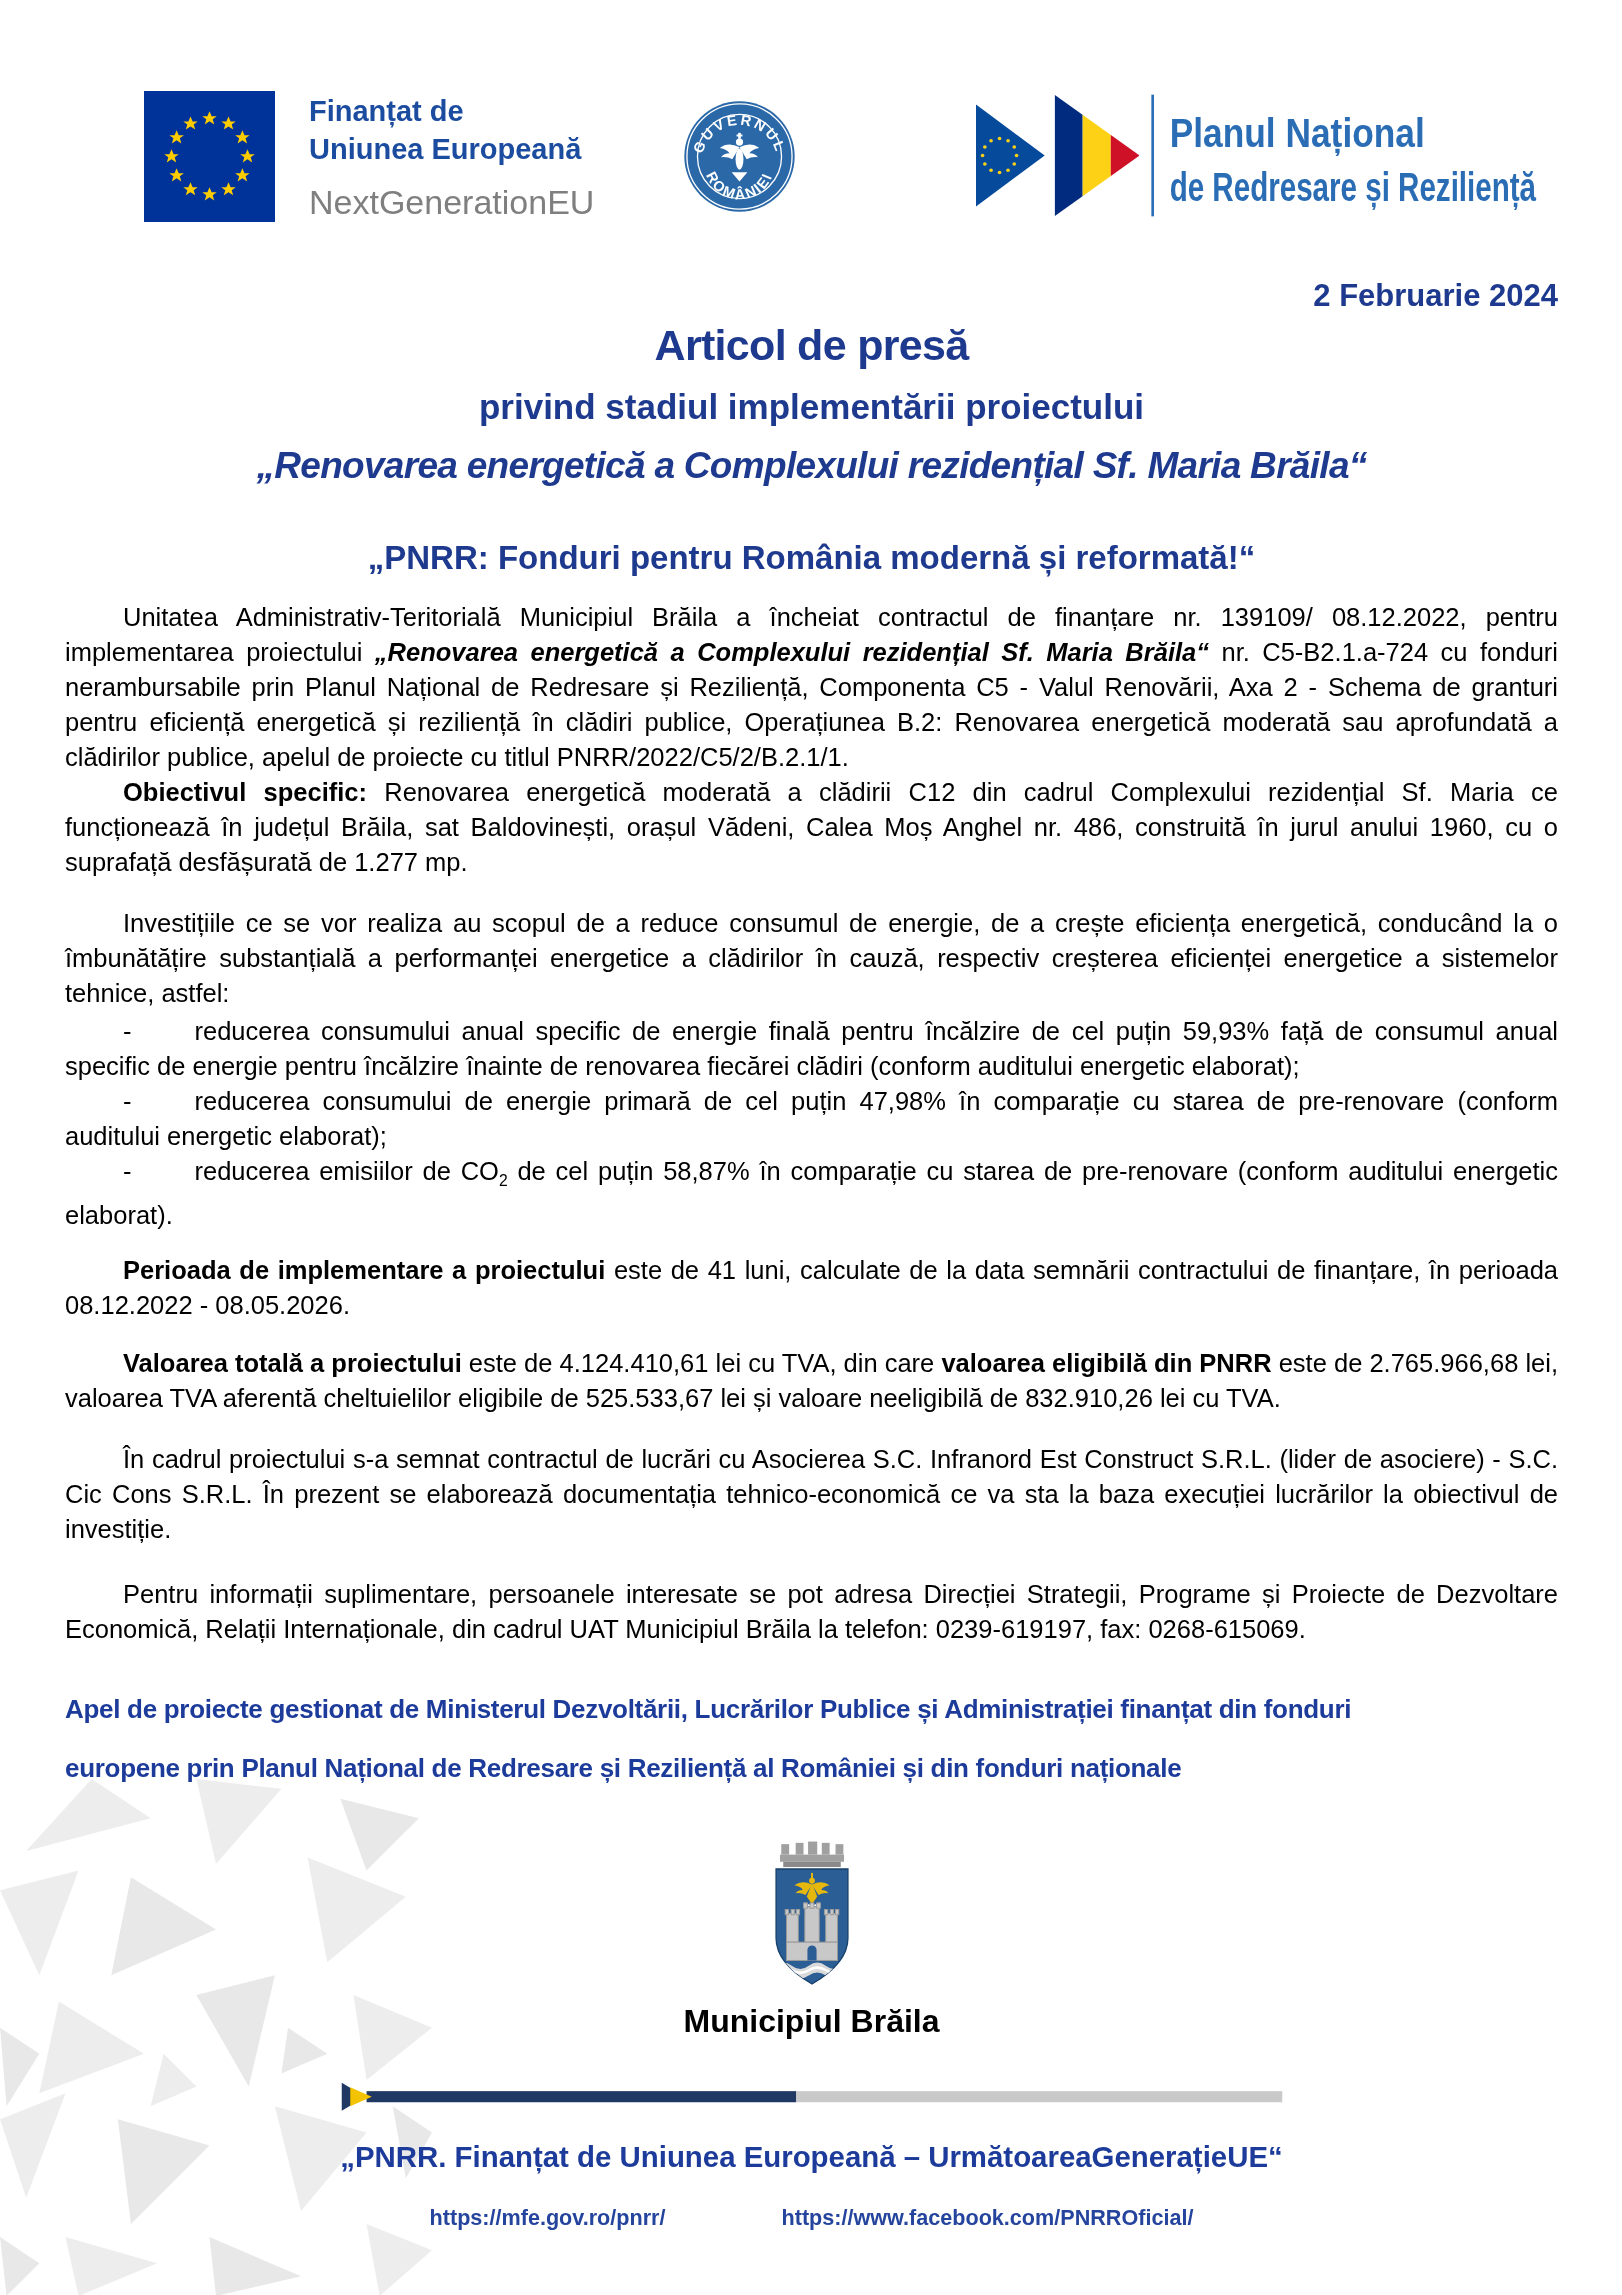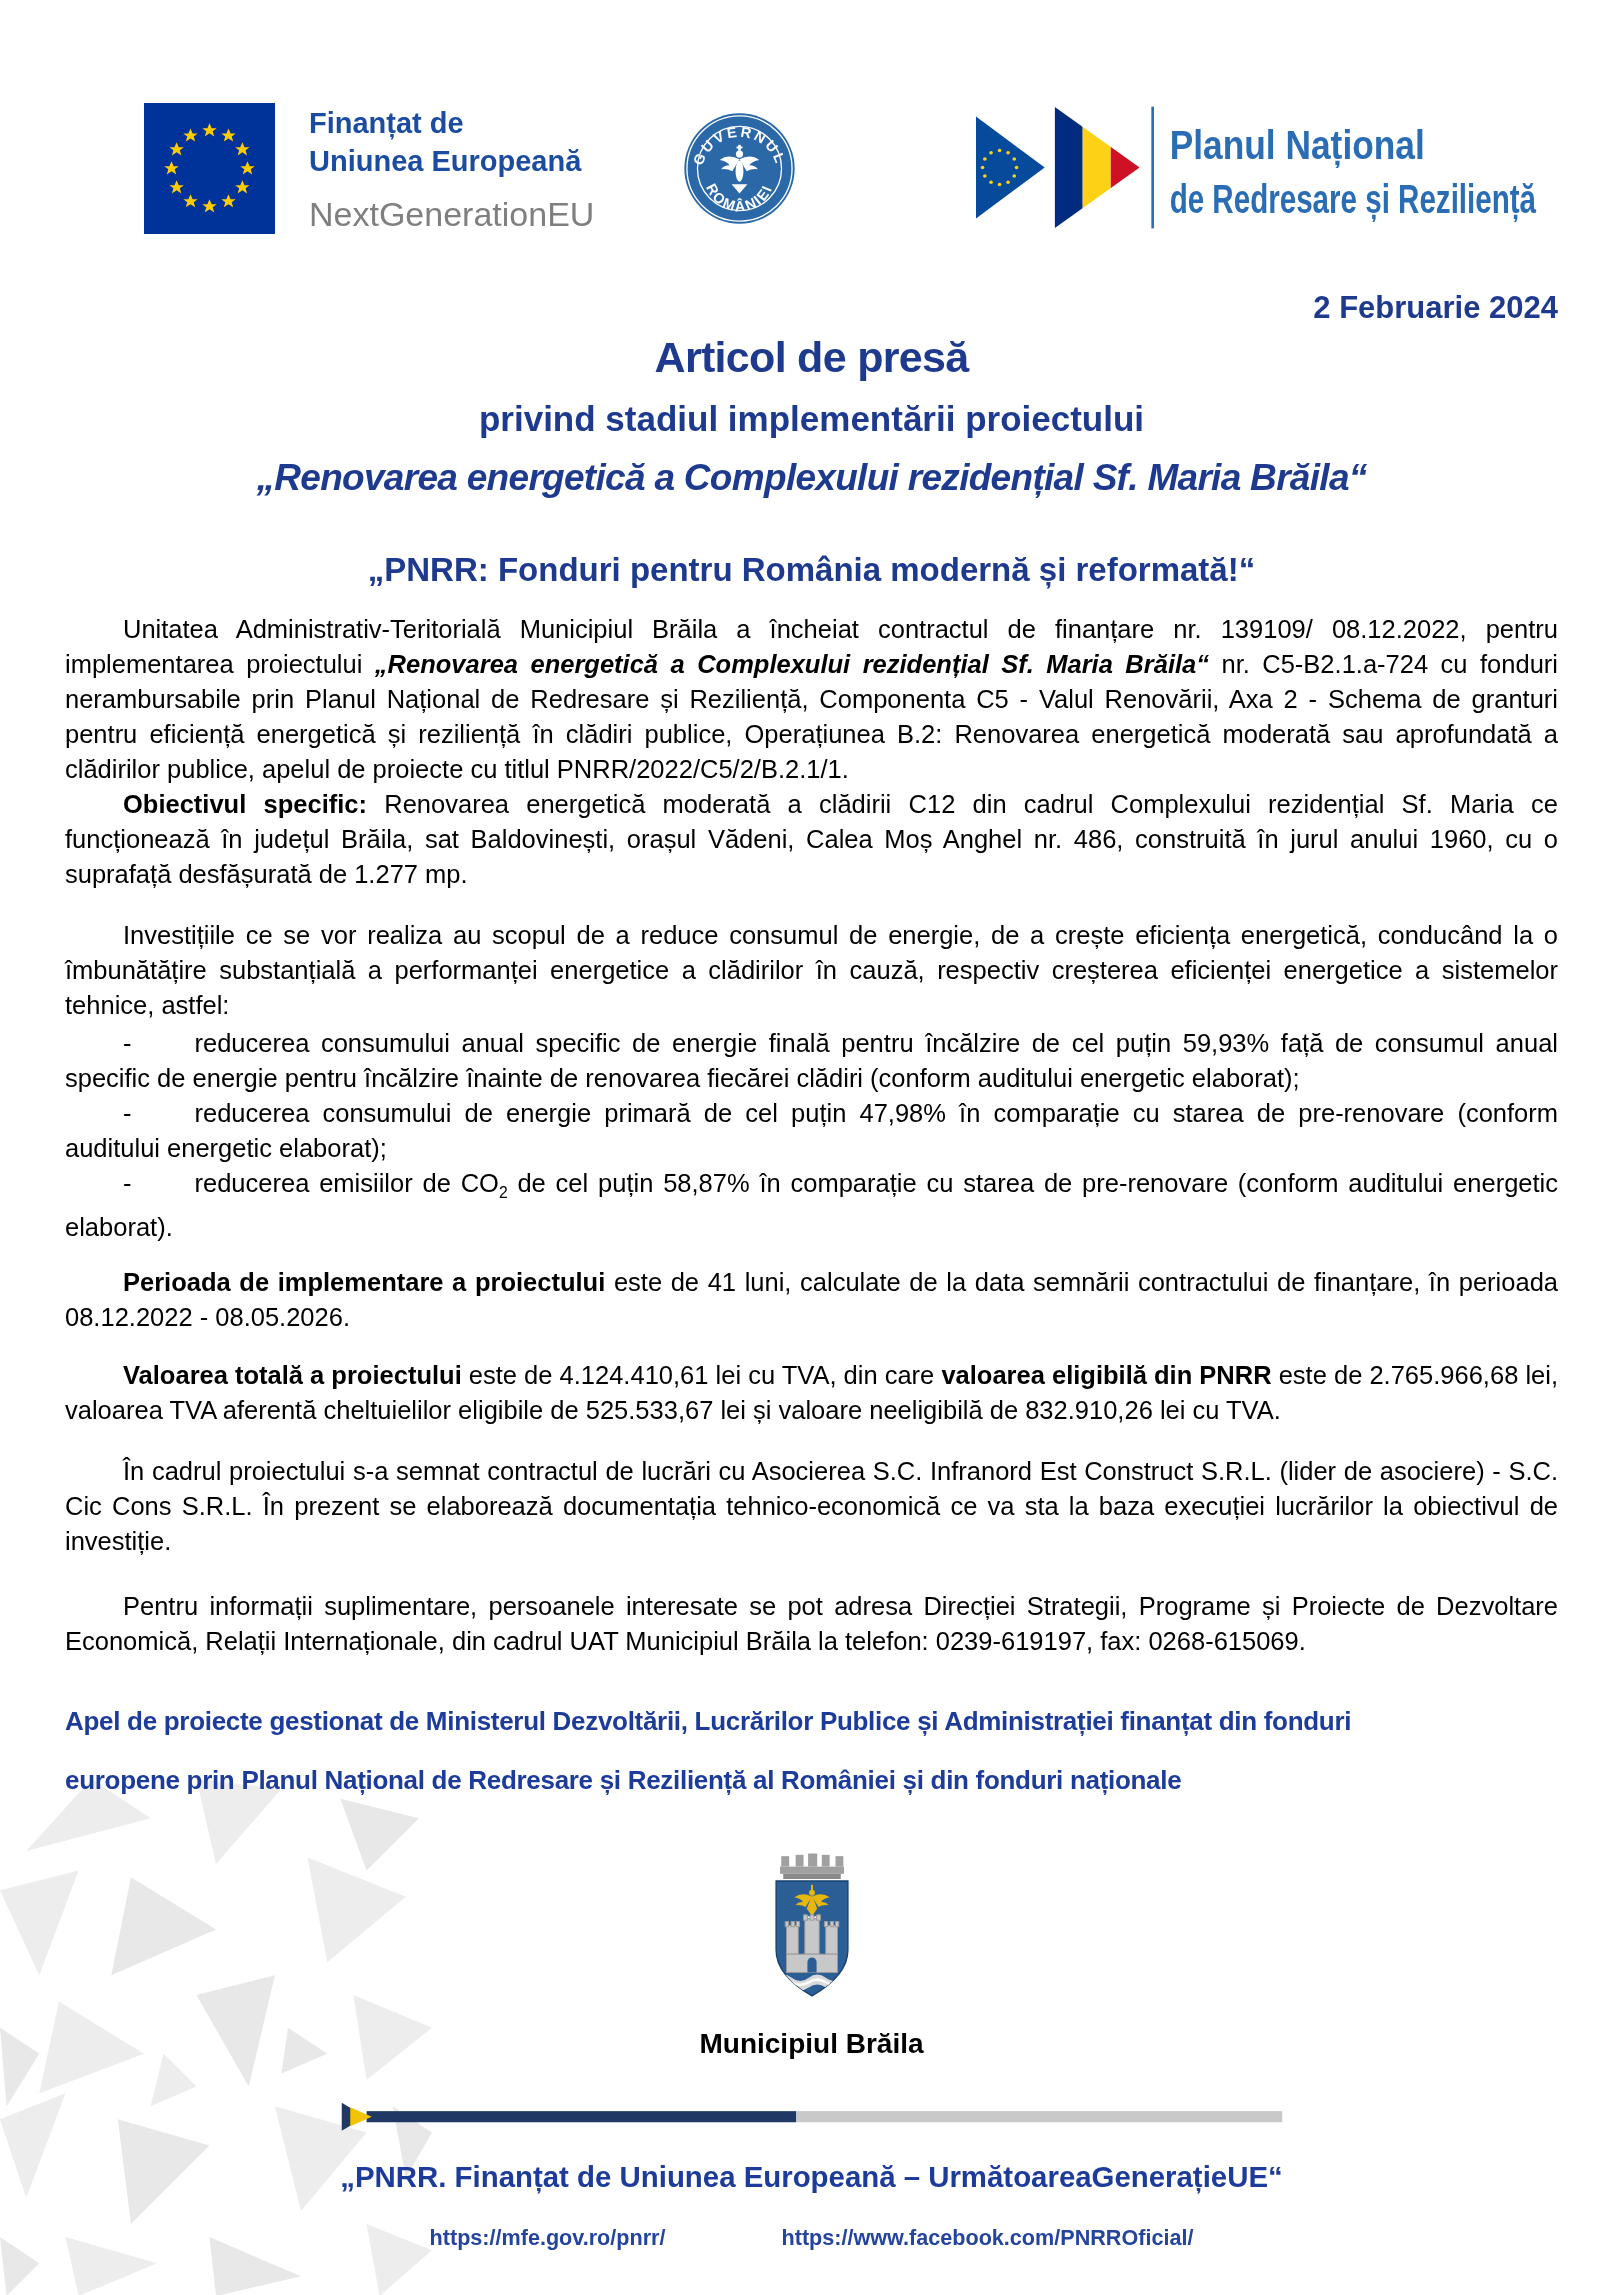--- a/index.html
+++ b/index.html
@@ -5,21 +5,21 @@
   html,body{margin:0;padding:0;background:#fff;}
   .page{
     position:relative;
     width:1623px;height:2295px;
     background:#ffffff;
     font-family:"Liberation Sans",sans-serif;
     color:#000;
     overflow:hidden;
   }
   .bg-pattern{position:absolute;left:0;top:1779px;z-index:0;}
-  .content{position:relative;z-index:1;padding:12px 65px;}
+  .content{position:relative;z-index:1;padding:0 65px;}
 
   
   .logos{display:flex;align-items:center;justify-content:space-between;
          padding:65px 18.3px 0 79px;height:183px;}
   .eu-logo{display:flex;align-items:center;gap:34px;}
   .eu-text .l1{font-size:29px;font-weight:bold;color:#1b4c9f;line-height:38px;}
   .eu-text .l3{font-size:34px;color:#7f7f7f;line-height:37px;margin-top:16px;}
   .gov-seal{position:relative;left:-46px;}
 
   .date-line{text-align:right;font-size:31px;font-weight:bold;color:#1e3a8f;margin-top:30px;}
@@ -33,21 +33,21 @@
   .p1{margin-top:23.6px;} .p2{margin-top:0;} .p3{margin-top:26px;}
   .b1{margin-top:2.6px;} .b2{margin-top:0;} .b3{margin-top:0;}
   .p4{margin-top:19.6px;} .p5{margin-top:23.6px;} .p6{margin-top:26px;} .p7{margin-top:30px;}
   .tab{display:inline-block;width:63px;}
   sub{font-size:15.7px;}
 
   .apel{margin-top:33px;text-align:left;font-size:26px;line-height:59px;
         font-weight:bold;color:#1c3b9a;letter-spacing:-0.3px;}
 
   .arms-wrap{margin-top:42px;text-align:center;}
-  .arms-caption{margin-top:20px;text-align:center;font-size:28px;font-weight:bold;color:#000;}
+  .arms-caption{margin-top:7px;text-align:center;font-size:32px;font-weight:bold;color:#000;}
 
   .disclaimer{margin-top:10.5px;text-align:center;font-size:24px;font-weight:bold;
               color:#1c3b9a;white-space:nowrap;letter-spacing:-0.2px;}
 
   .bar{margin-top:42px;text-align:center;}
   .bar svg{display:inline-block;}
 
   .slogan2{margin-top:26px;text-align:center;font-size:29.4px;font-weight:bold;color:#1c3b9a;}
   .links{margin-top:31px;text-align:center;font-size:21.6px;font-weight:bold;color:#24449d;}
   .links .link{margin:0 55px;}

